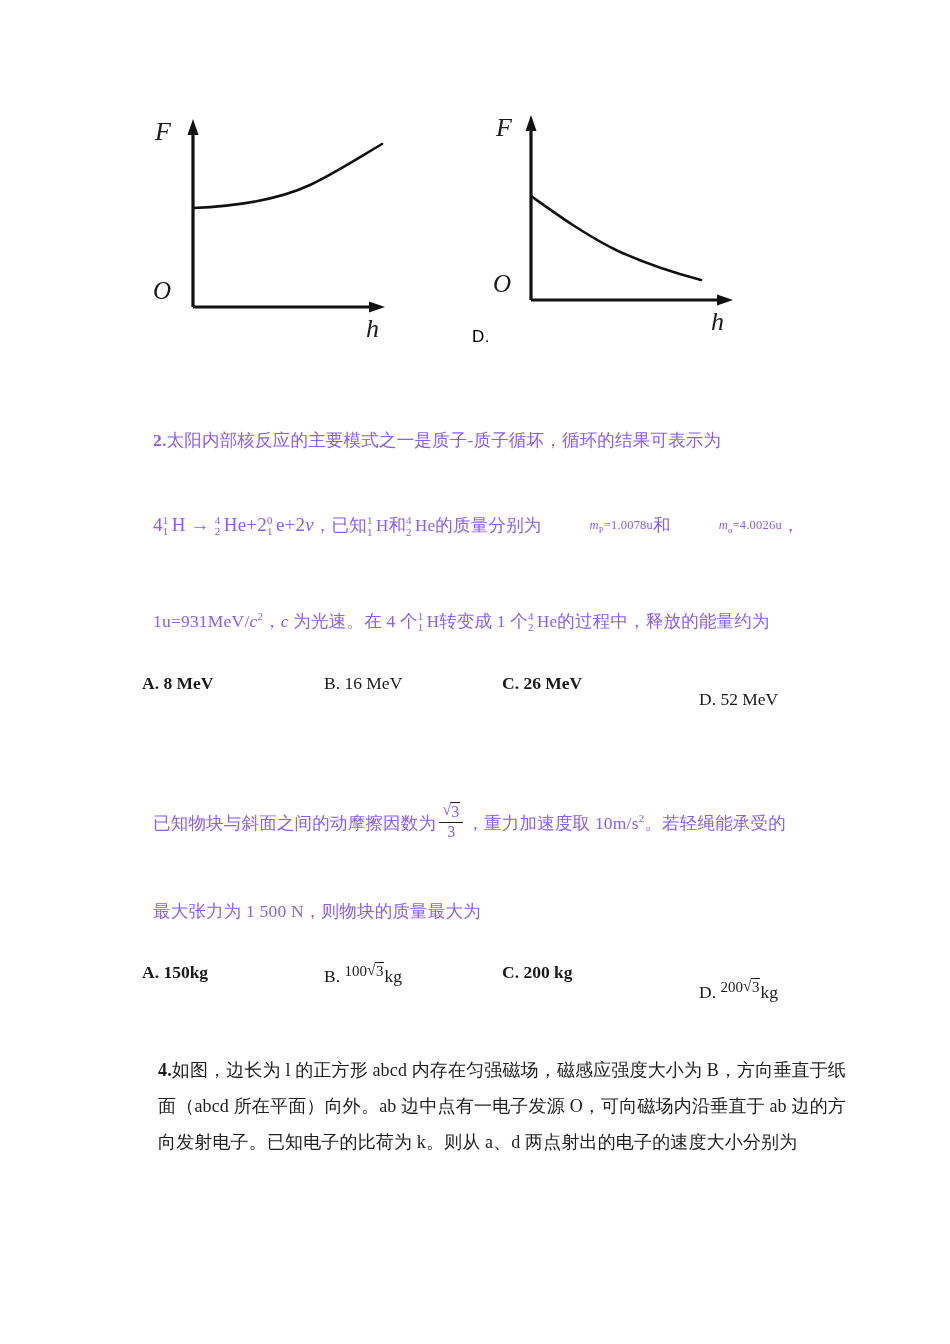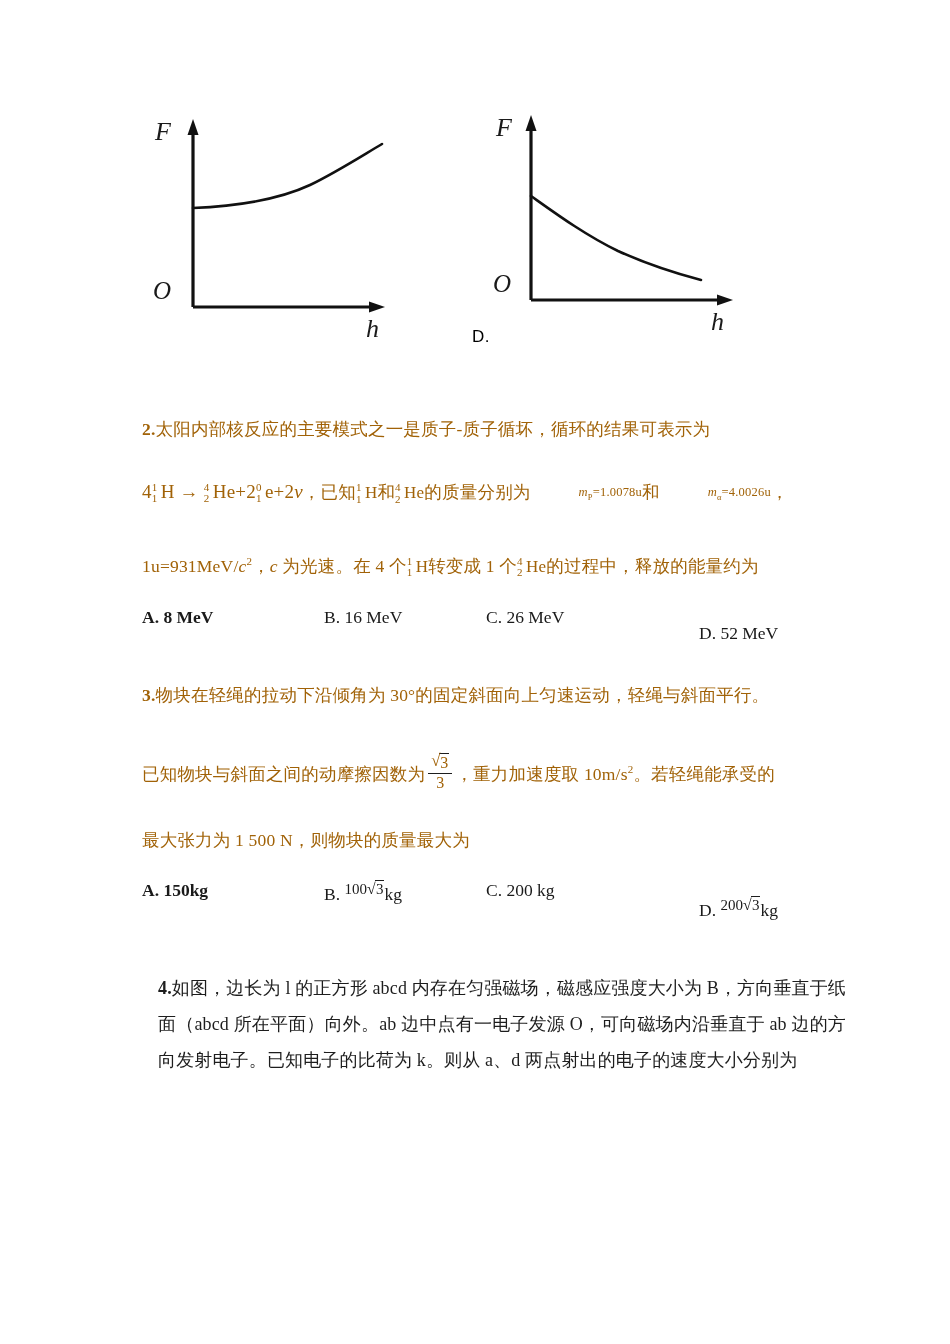--- a/index.html
+++ b/index.html
@@ -56,23 +56,23 @@
   .body-text {
     position: absolute;
     left: 142px;
     top: 415px;
     width: 690px;
   }
 
   .q-line {
     font-size: 17.5px;
     line-height: 1.62;
-    color: #a16207;
+    color: #8b5cf6;
     letter-spacing: .2px;
-    margin: 0;
+    margin: 11px;
     white-space: nowrap;
   }
 
   .q-num { font-weight: 700; }
 
   .block-gap-sm { height: 26px; }
   .block-gap-md { height: 34px; }
   .block-gap-lg { height: 44px; }
 
   .q4-para {
@@ -170,21 +170,21 @@
     height: 30px;
     font-size: 17.5px;
   }
   .options .opt {
     position: absolute;
     top: 0;
     white-space: nowrap;
   }
   .opt-a { left: 0px; font-weight: bold; }
   .opt-b { left: 182px; }
-  .opt-c { left: 344px; }
+  .opt-c { left: 360px; font-weight: bold; }
   .opt-d { left: 557px; margin-top: 16px; }
 
   sup.sm { font-size: 11px; vertical-align: super; }
 </style>
 </head>
 <body>
 
 <div class="page">
 
   <div class="figures-row">
@@ -240,21 +240,20 @@
         <span class="opt opt-a"><span>A.</span> <span>8 MeV</span></span>
         <span class="opt opt-b"><span>B.</span> <span>16 MeV</span></span>
         <span class="opt opt-c"><span>C.</span> <span>26 MeV</span></span>
         <span class="opt opt-d"><span>D.</span> <span>52 MeV</span></span>
       </div>
     </div>
 
     <div class="block-gap-lg"></div>
 
     <div>
-      <p class="q-line"><span class="q-num">3.</span><span>物块在轻绳的拉动下沿倾角为 30°的固定斜面向上匀速运动，轻绳与斜面平行。</span></p>
 
       <div class="block-gap-lg"></div>
 
       <p class="q-line"><span>已知物块与斜面之间的动摩擦因数为</span><span class="frac"><span class="num"><span class="sqrt"><span>3</span></span></span><span class="den">3</span></span><span>，重力加速度取 10m/s</span><sup class="sm">2</sup><span>。若轻绳能承受的</span></p>
 
       <div class="block-gap-md"></div>
 
       <p class="q-line">最大张力为 1 500 N，则物块的质量最大为</p>
 
       <div class="block-gap-sm"></div>

